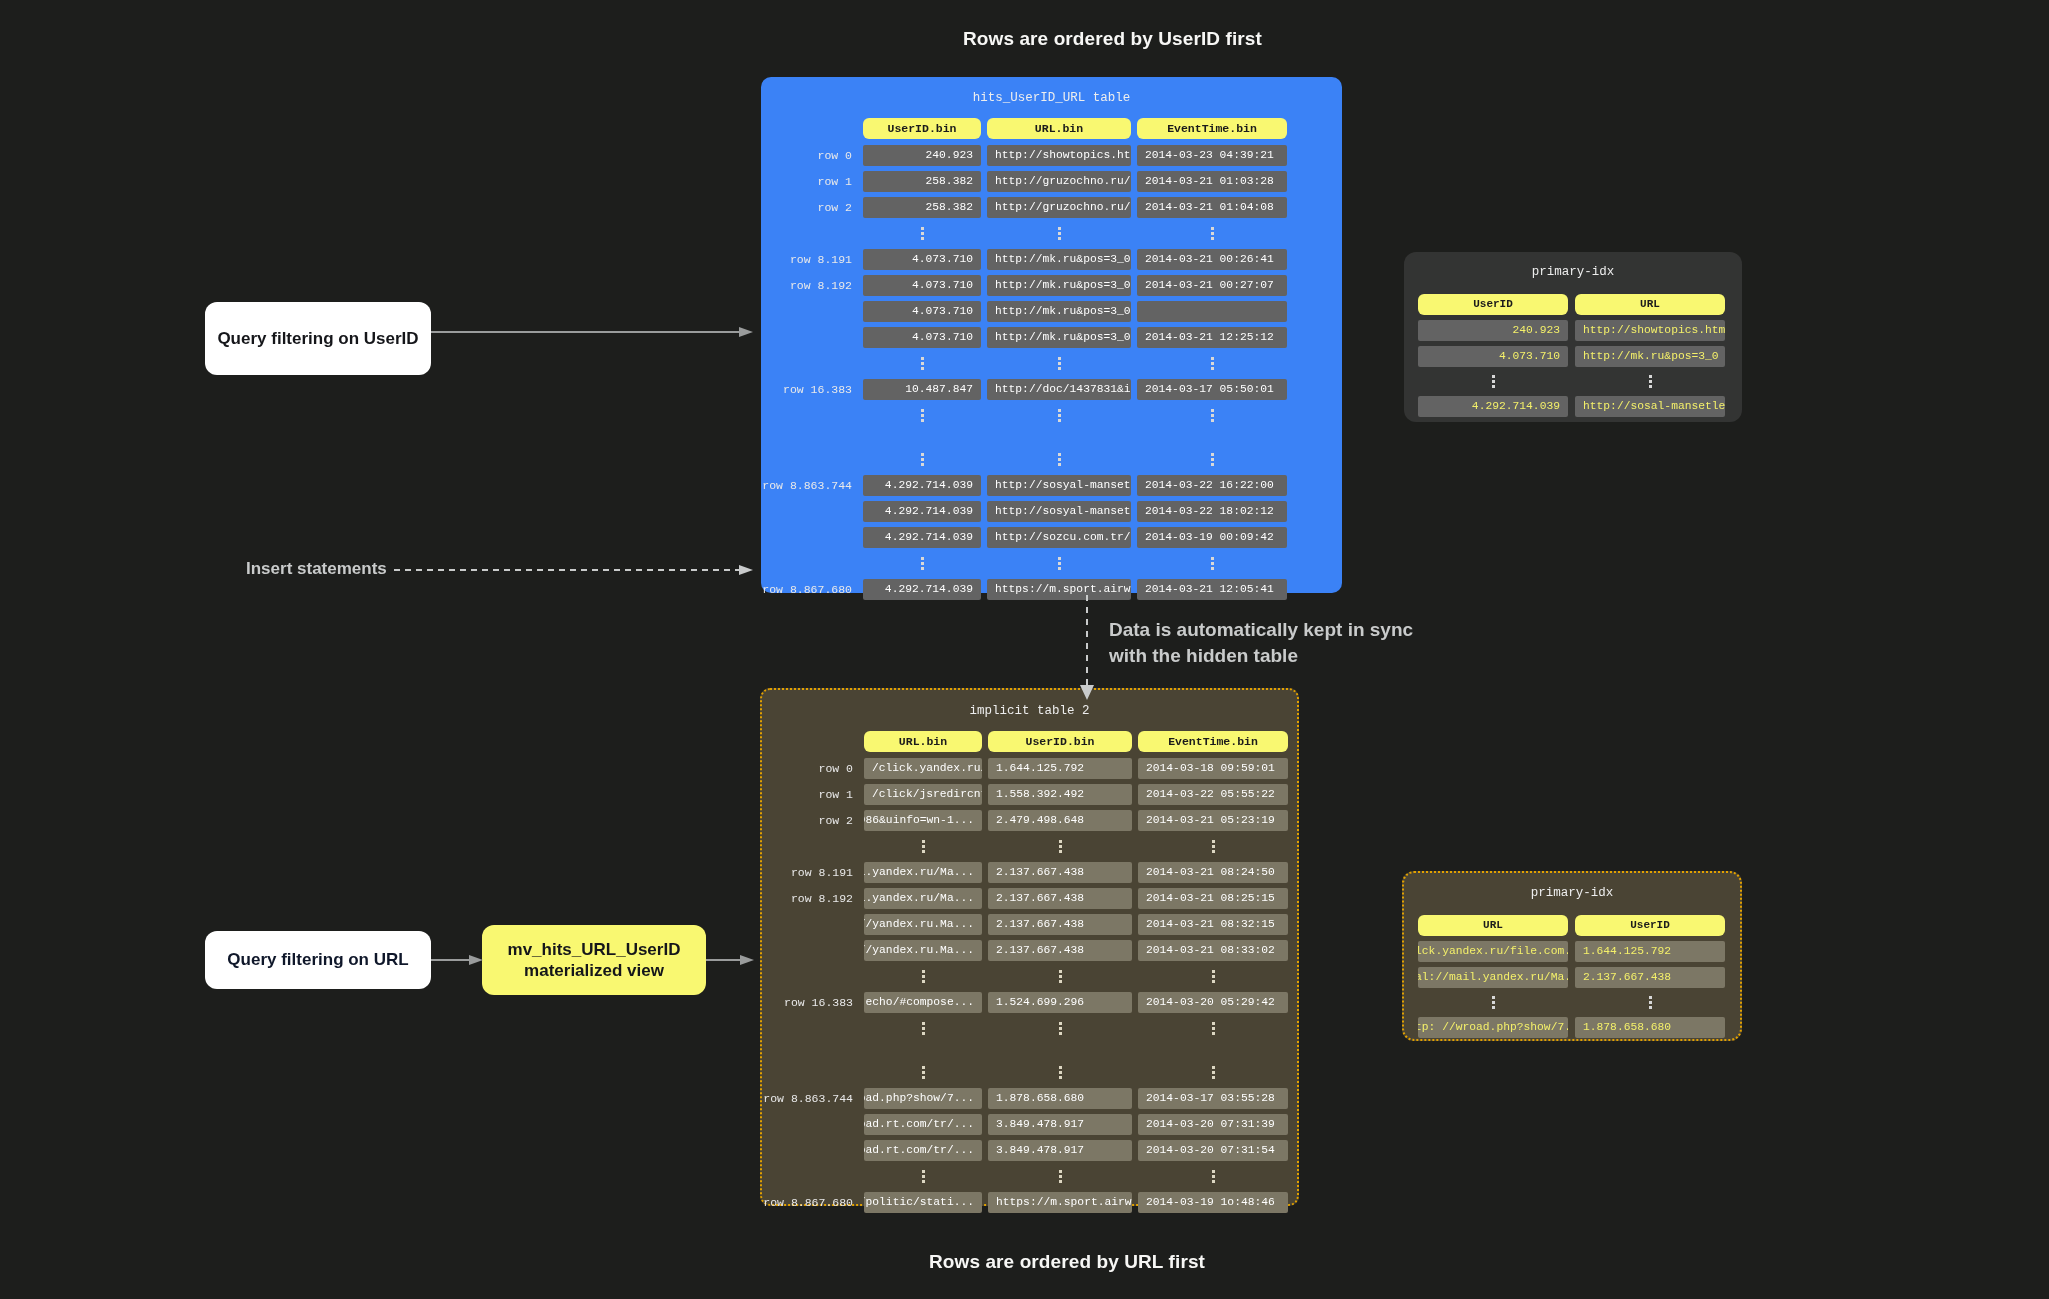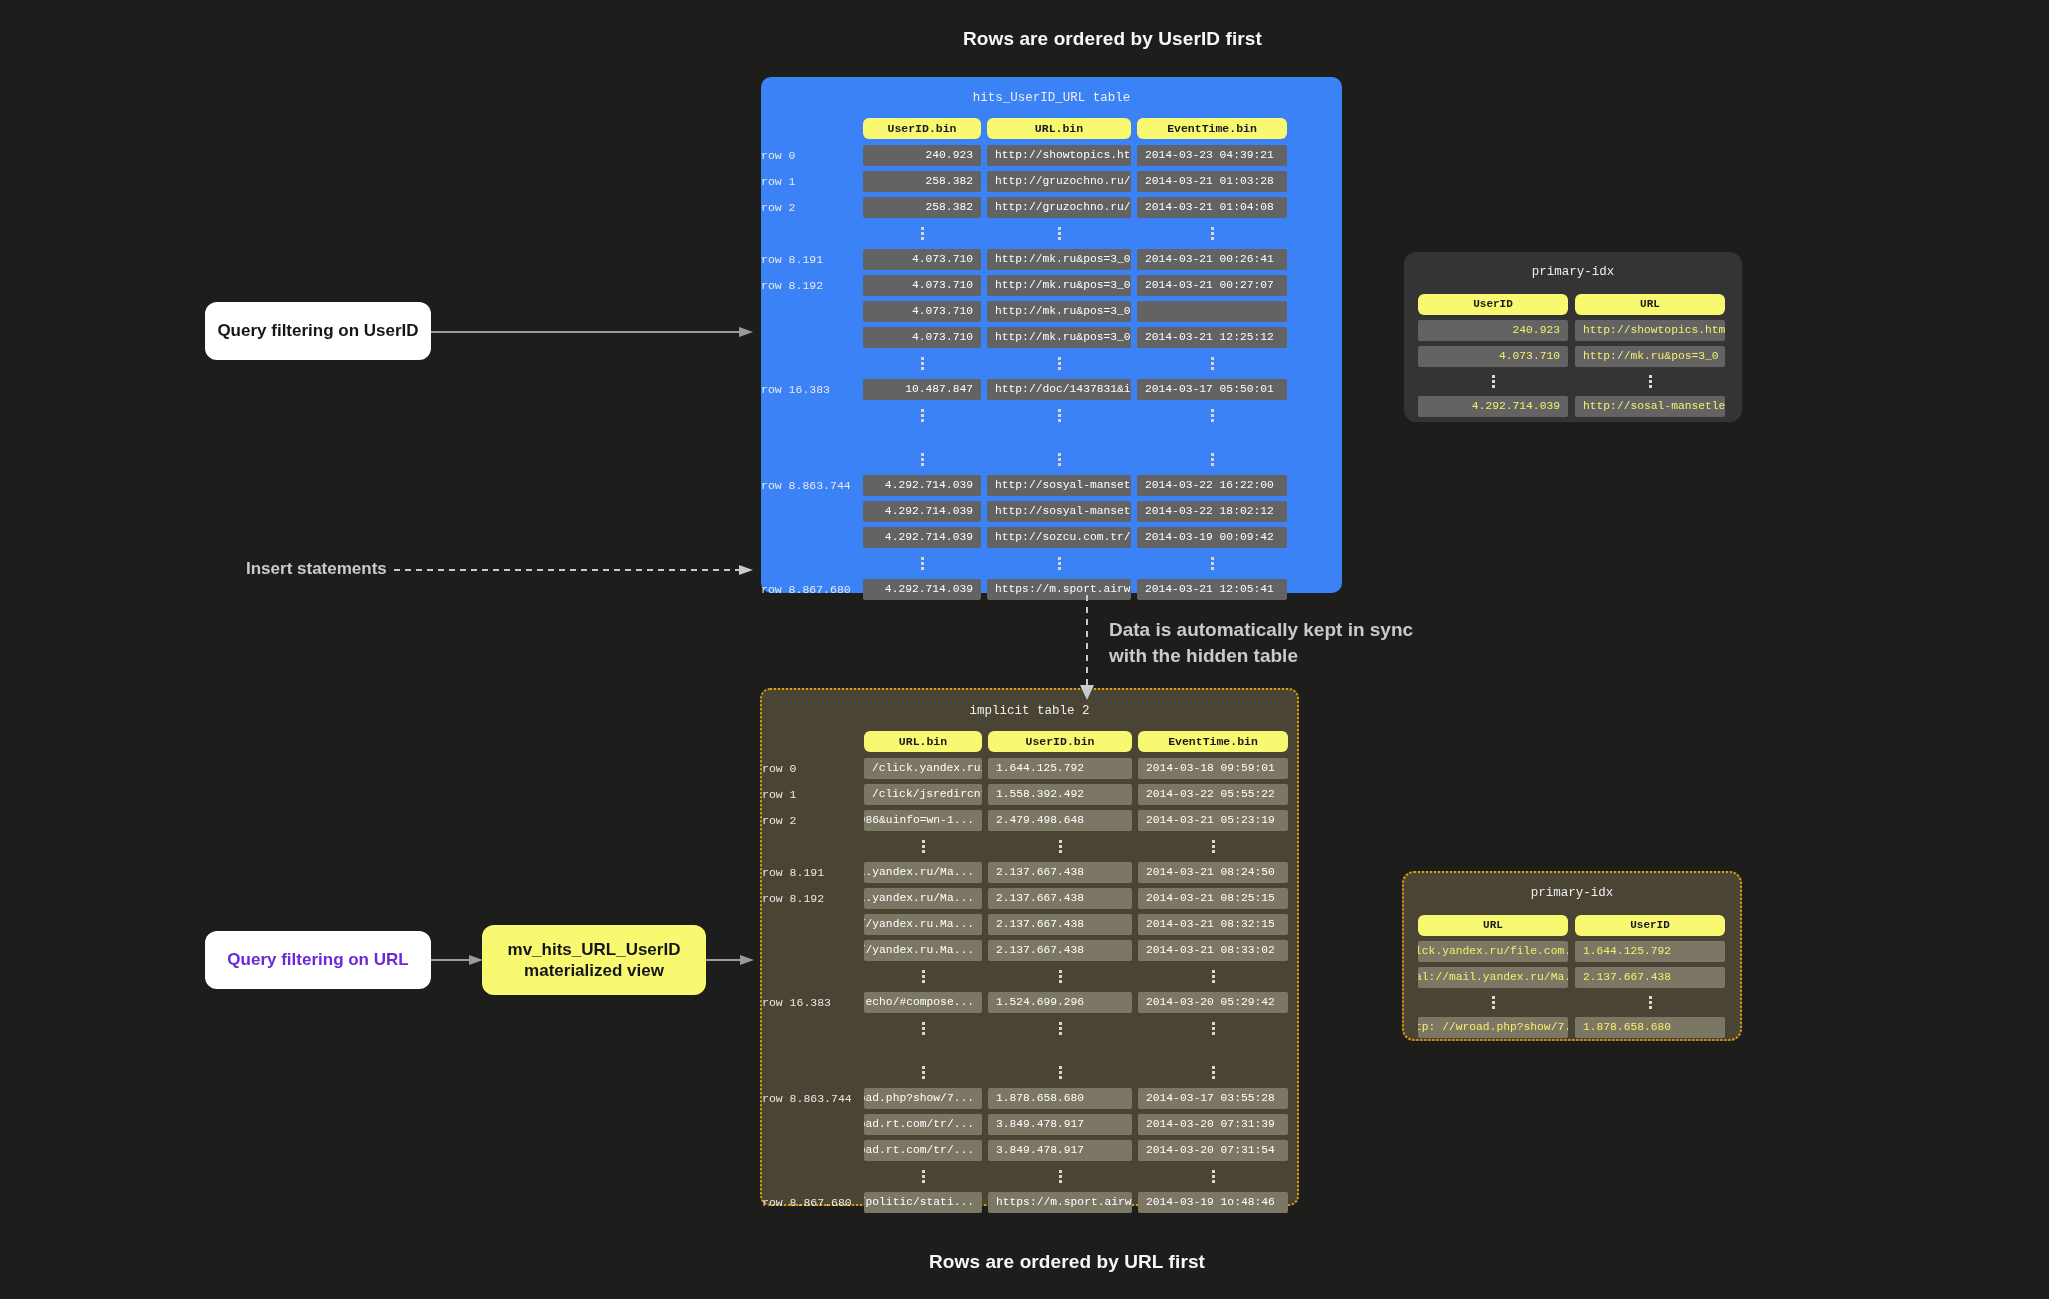--- a/index.html
+++ b/index.html
@@ -63,21 +63,21 @@
   }
   .grid-row {
     display: flex;
     align-items: center;
     height: 26px;
     margin-bottom: 0px;
   }
   .rowlabel {
     width: 102px;
     flex: 0 0 102px;
-    text-align: left;
+    text-align: right;
     padding-right: 11px;
     font-size: 11.5px;
     color: #e9e9e9;
     font-family: "Liberation Mono", monospace;
     white-space: nowrap;
   }
   .cell {
     height: 21px;
     margin-right: 6px;
     border-radius: 2px;
@@ -219,28 +219,28 @@
     border-radius: 12px;
     display: flex;
     align-items: center;
     justify-content: center;
     text-align: center;
     font-weight: bold;
     line-height: 1.25;
   }
   #callout-userid {
     left: 205px; top: 302px;
-    width: 226px; height: 58px;
+    width: 226px; height: 73px;
     background: #ffffff; color: #15161a;
     font-size: 17px;
   }
   #callout-url {
     left: 205px; top: 931px;
     width: 226px; height: 58px;
-    background: #ffffff; color: #6d28d9;
+    background: #ffffff; color: #0f172a;
     font-size: 17px;
   }
   #callout-mv {
     left: 482px; top: 925px;
     width: 224px; height: 70px;
     background: #f9f871; color: #15161a;
     font-size: 17px;
     padding: 0 24px;
   }
 

